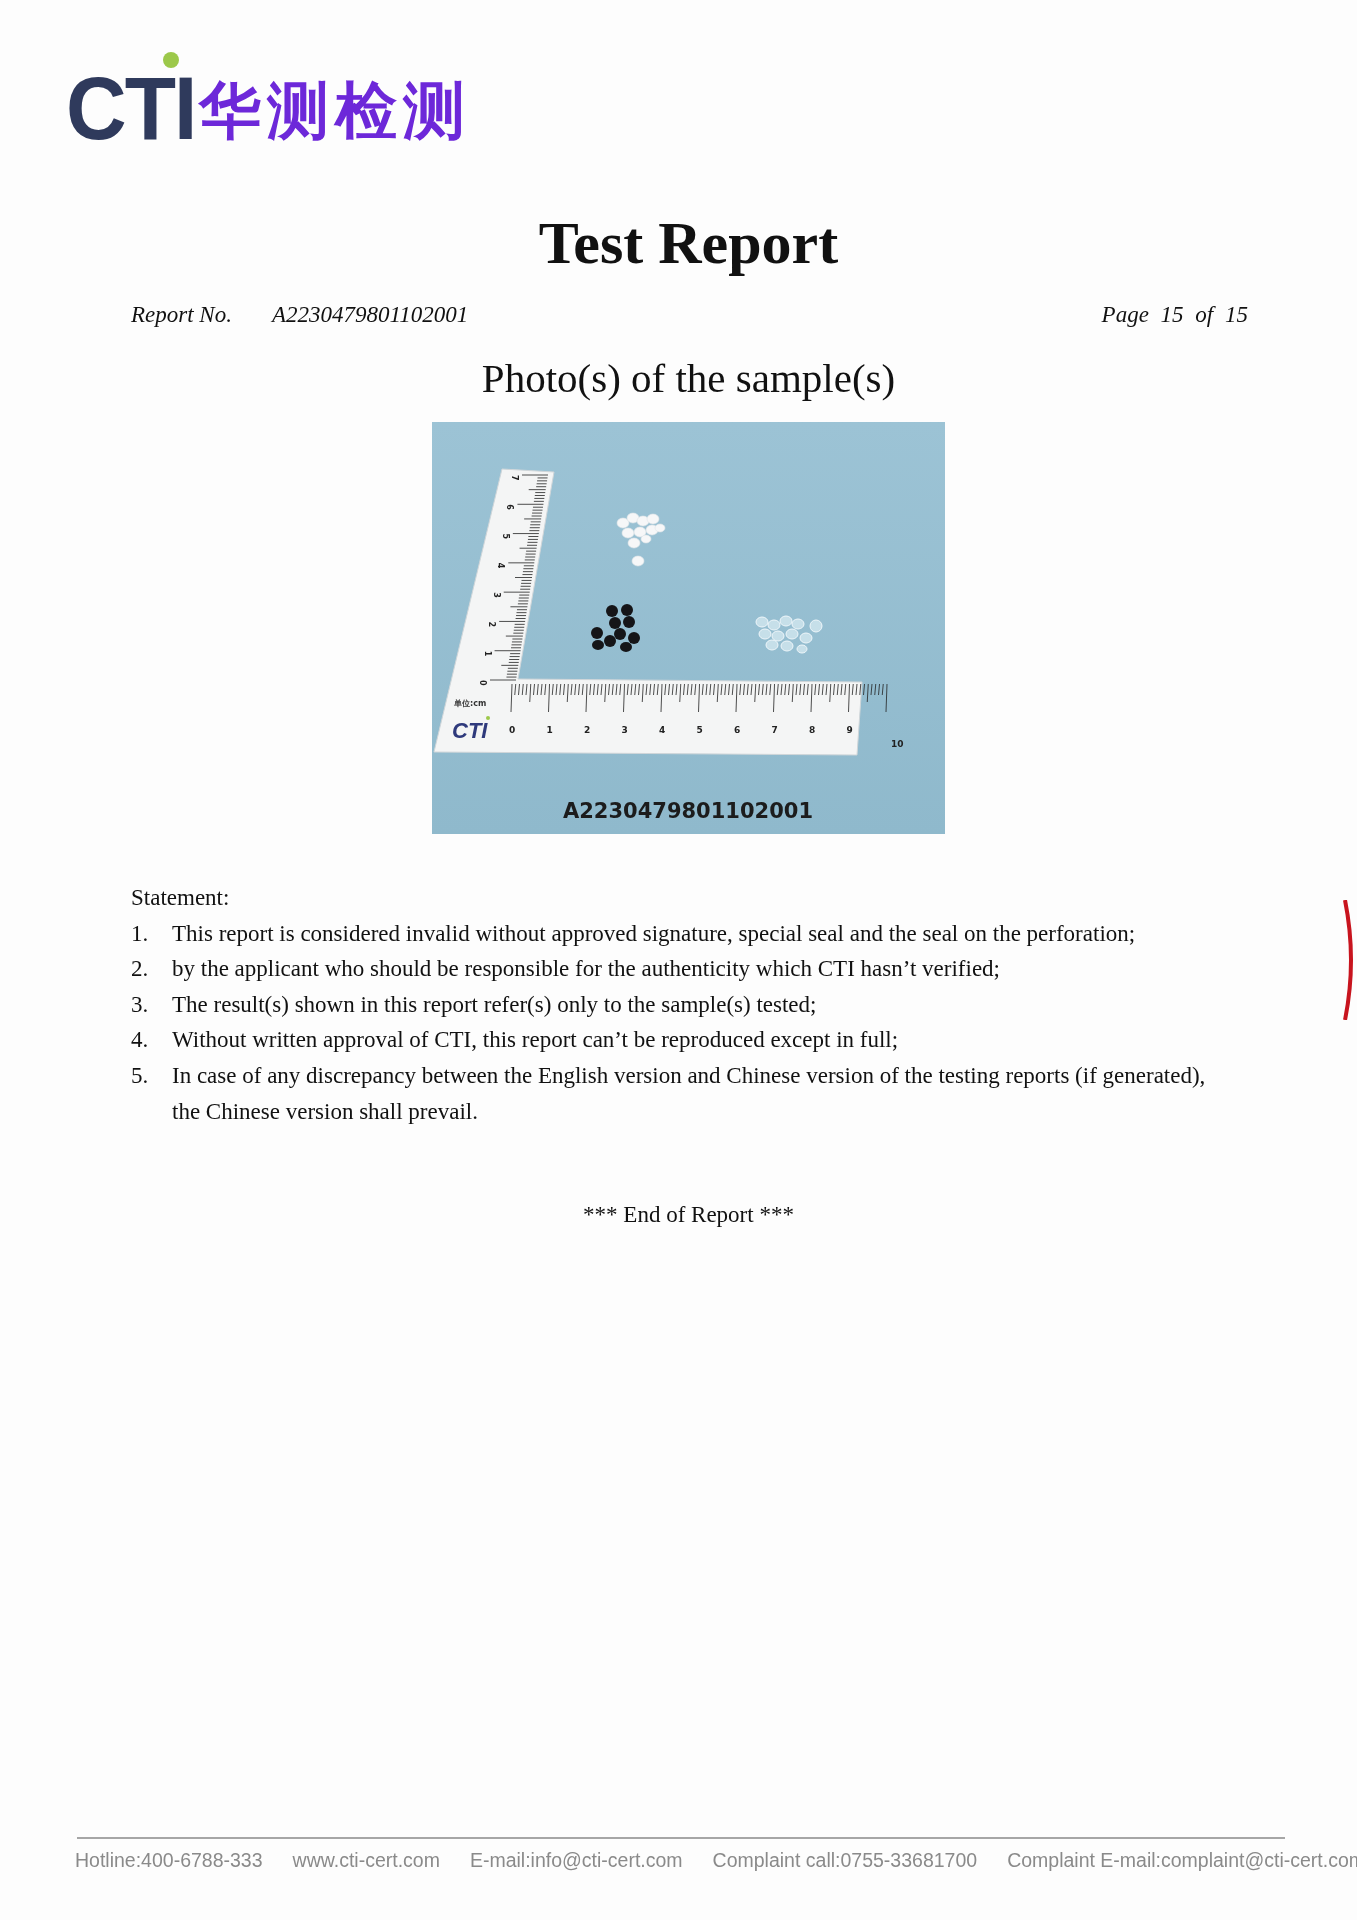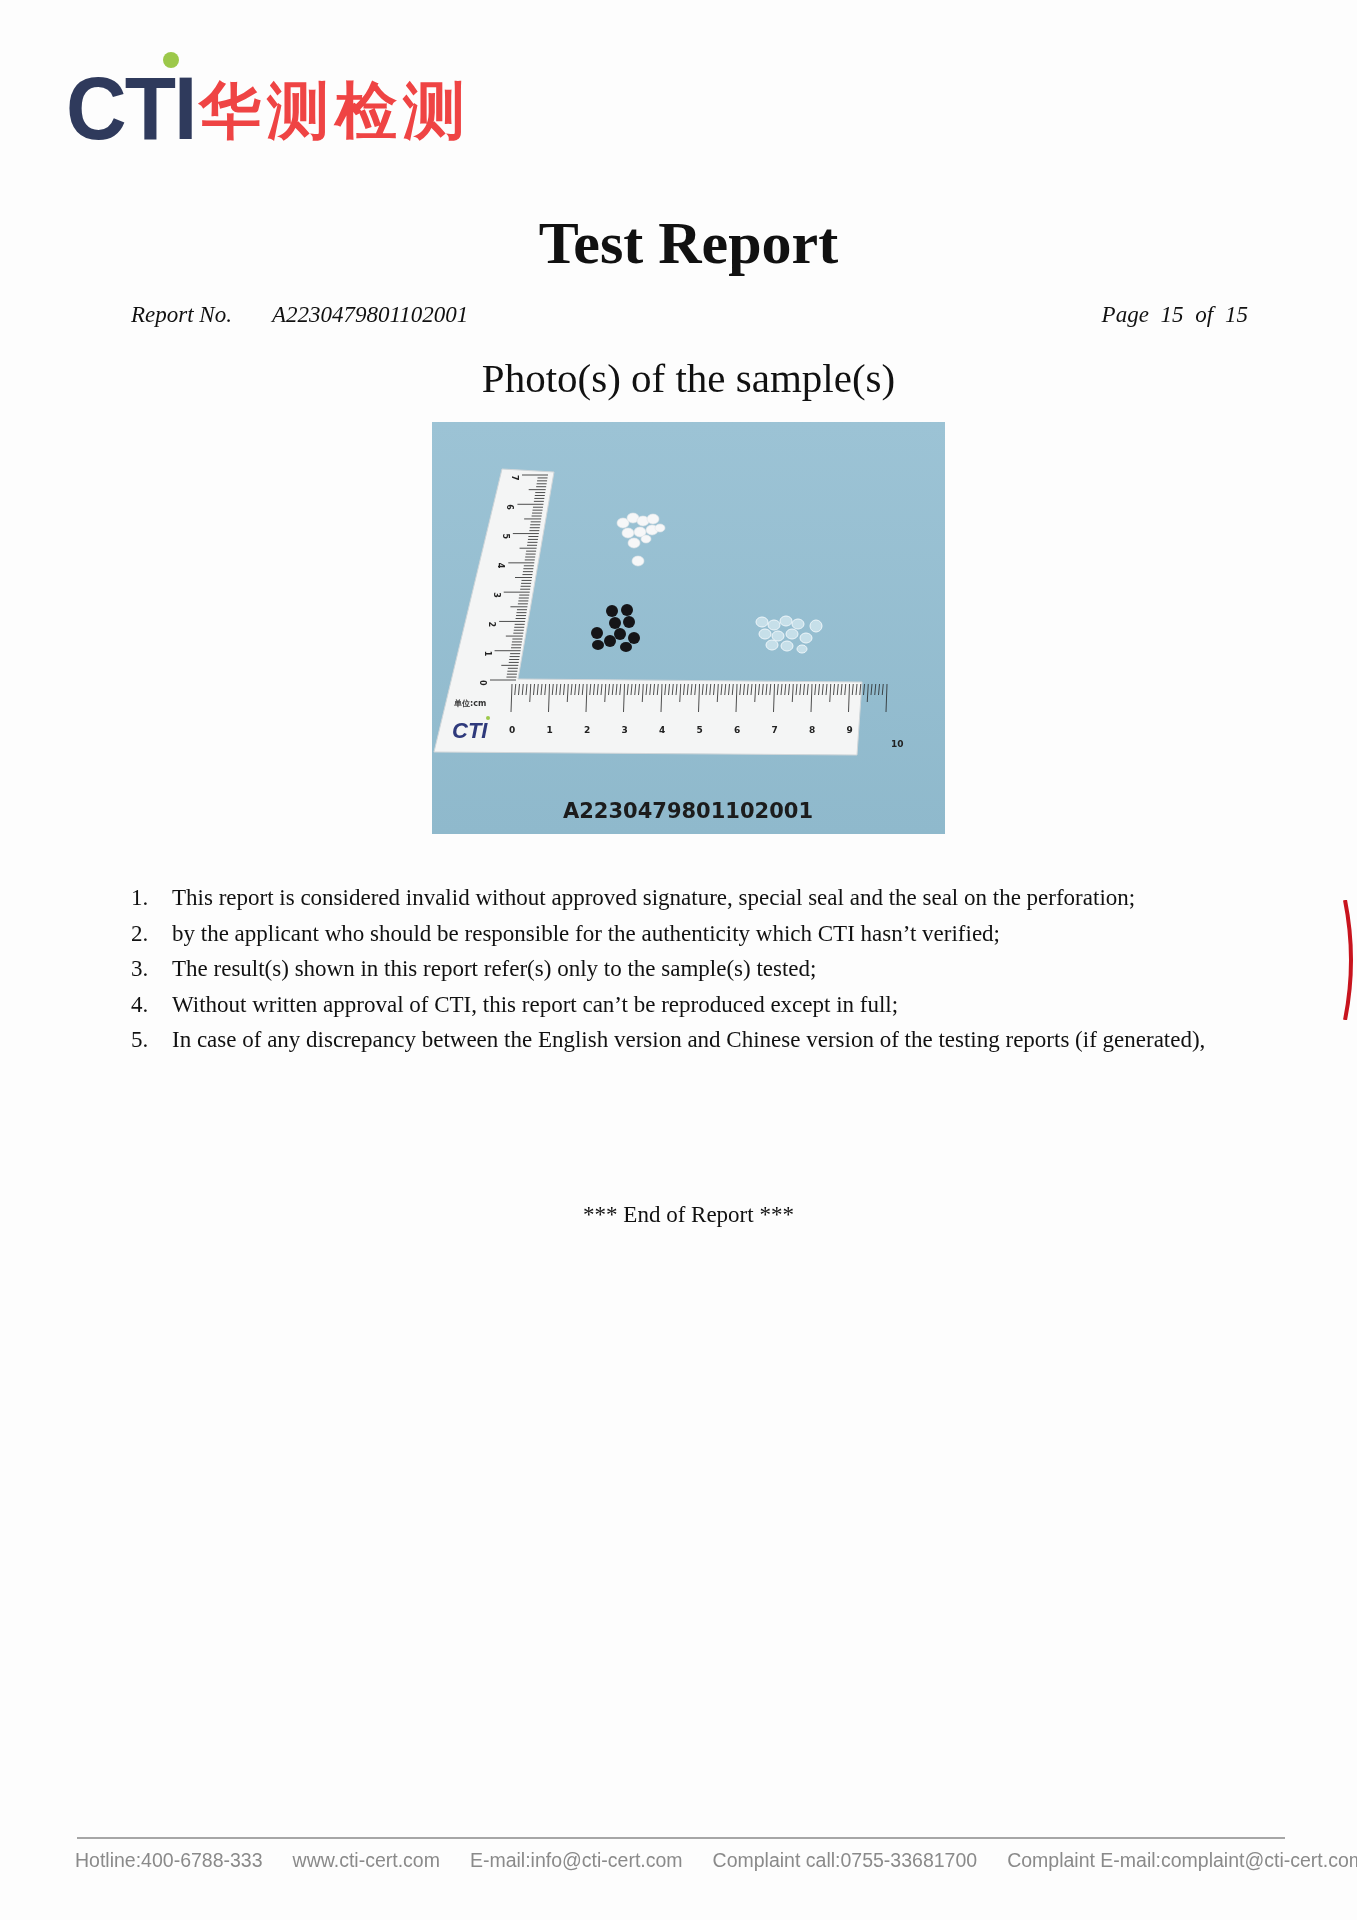--- a/index.html
+++ b/index.html
@@ -5,21 +5,21 @@
   html, body { margin: 0; padding: 0; }
   body { width: 1357px; height: 1920px; background: #fdfdfd; position: relative; overflow: hidden;
          font-family: "Liberation Serif", serif; color: #111; }
   .abs { position: absolute; }
   
   #logo { left: 66px; top: 52px; width: 440px; height: 92px; }
   #logo .cti { position: absolute; left: 0; top: 22px; font-family: "Liberation Sans", sans-serif; font-weight: 700;
                font-size: 84px; line-height: 70px; letter-spacing: -2px; color: #2f3a5c; transform: scaleY(1.05); }
   #logo .dot { position: absolute; left: 97px; top: 0; width: 16px; height: 16px; border-radius: 50%; background: #9cc84a; }
   #logo .cn { position: absolute; left: 133px; top: 26px; font-family: "DejaVu Sans", sans-serif; font-weight: 700;
-              font-size: 62px; line-height: 66px; letter-spacing: 6px; color: #ef4444; }
+              font-size: 62px; line-height: 66px; letter-spacing: 6px; color: #6d28d9; }
   
   #title { left: 0; width: 1377px; top: 208px; text-align: center; font-weight: 700; font-size: 60px; line-height: 70px; }
   .meta { top: 300px; font-size: 23px; line-height: 30px; font-style: italic; }
   #report-no-label { left: 131px; }
   #report-no-value { left: 272px; }
   #page-info { right: 109px; word-spacing: 6px; }
   #photo-heading { left: 0; width: 1377px; top: 354px; text-align: center; font-size: 41px; line-height: 48px; }
   
   #photo { left: 432px; top: 422px; width: 513px; height: 412px; background: #98c0d2; overflow: hidden; }
   #photo svg { display: block; }
@@ -303,20 +303,21 @@
         <ellipse cx="374" cy="216" rx="6" ry="5"></ellipse>
       <ellipse cx="340" cy="223" rx="6" ry="5"></ellipse>
         <ellipse cx="355" cy="224" rx="6" ry="5"></ellipse>
         <ellipse cx="370" cy="227" rx="5" ry="4"></ellipse>
     </g>
     <text x="256" y="396" text-anchor="middle" font-family="DejaVu Sans, sans-serif" font-size="21" font-weight="700" fill="#1c1c1c">A2230479801102001</text>
   </svg>
 </div>
 
 <div id="statement" class="abs">
+  <div>Statement:</div>
   <div class="row">
     <span class="num">1.</span>
     <span class="txt">
         <div>This report is considered invalid without approved signature, special seal and the seal on the perforation;</div>
       </span>
   </div>
   <div class="row">
     <span class="num">2.</span>
     <span class="txt">
       <div>by the applicant who should be responsible for the authenticity which CTI hasn’t verified;</div>
@@ -331,20 +332,21 @@
   <div class="row">
     <span class="num">4.</span>
     <span class="txt">
         <div>Without written approval of CTI, this report can’t be reproduced except in full;</div>
       </span>
   </div>
   <div class="row">
     <span class="num">5.</span>
     <span class="txt">
       <div>In case of any discrepancy between the English version and Chinese version of the testing reports (if generated),</div>
+      <div>the Chinese version shall prevail.</div>
     </span>
   </div>
 </div>
 
 <div id="end-of-report" class="abs">*** End of Report ***</div>
 
 <svg id="seal-arc" class="abs" viewBox="0 0 14 120">
   <path d="M2 0 Q14 60 2 120" fill="none" stroke="#c8141e" stroke-width="4"></path>
 </svg>
 

